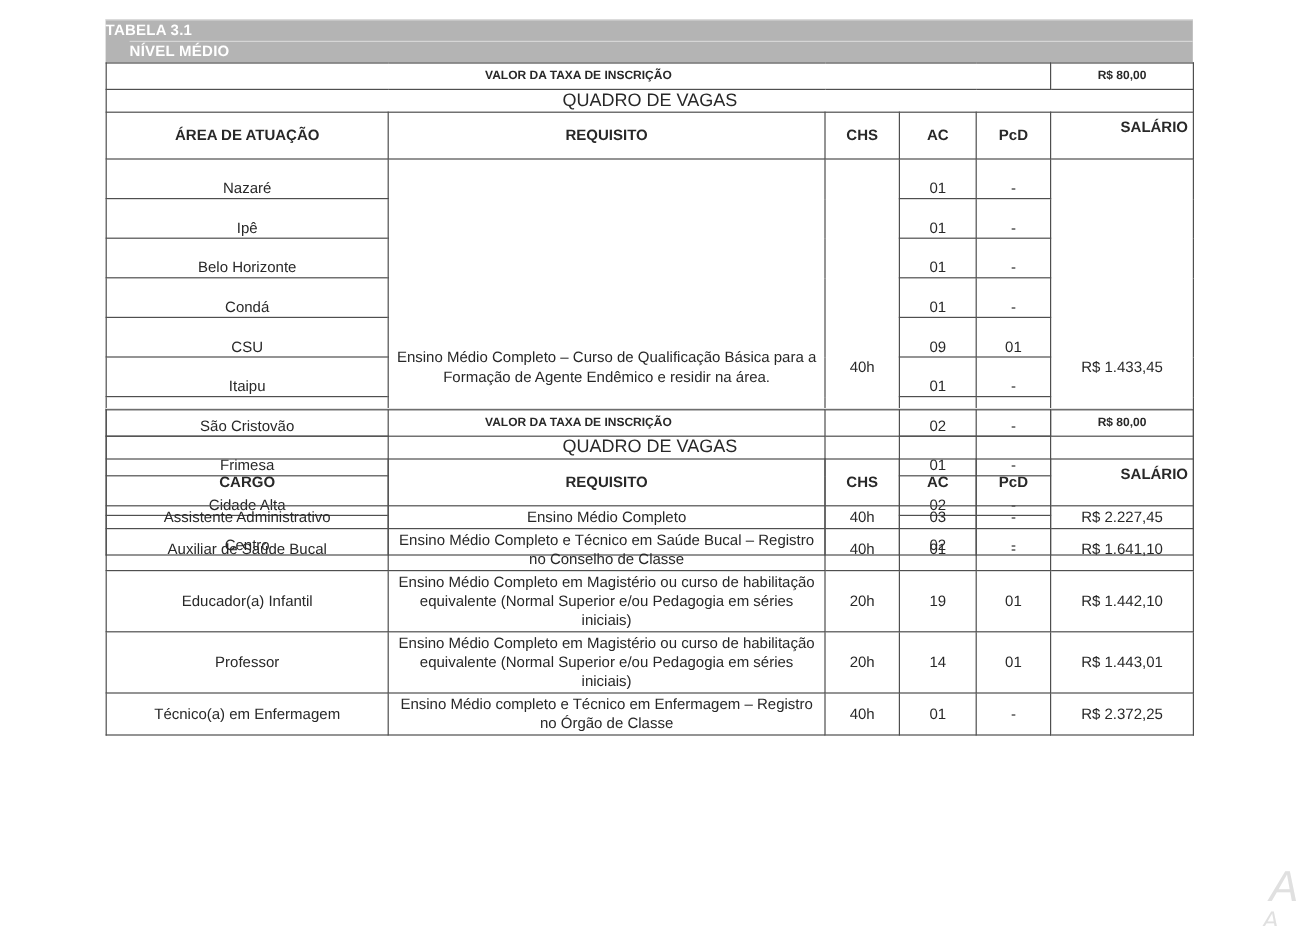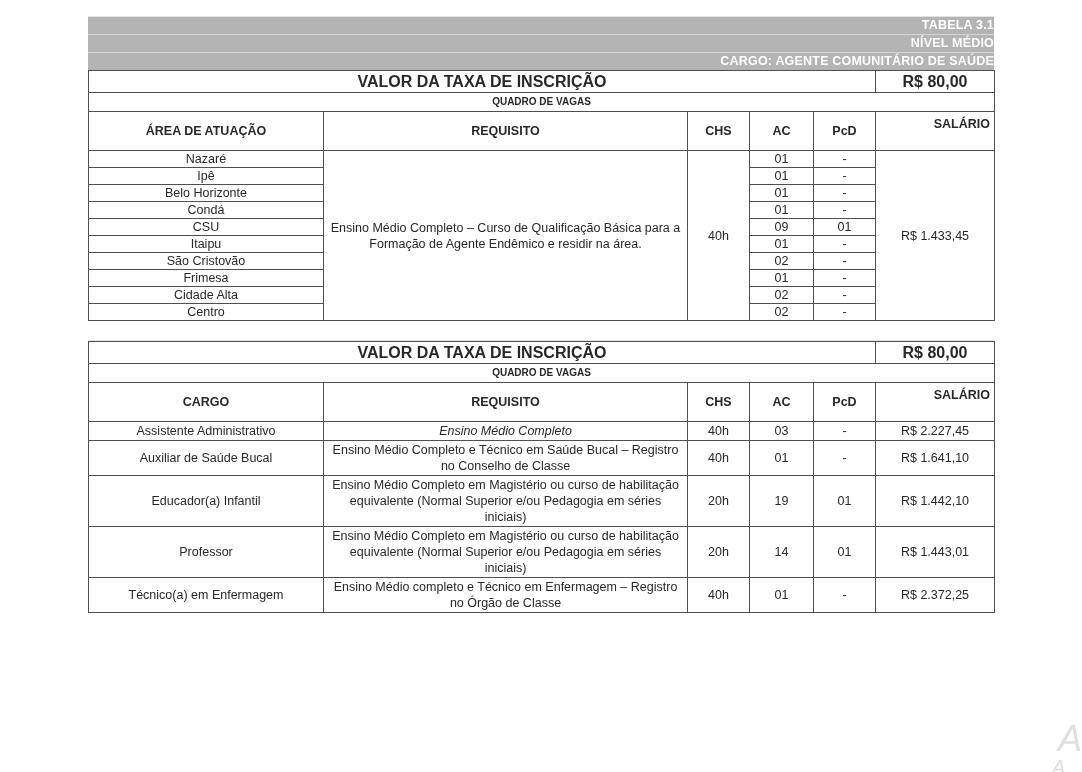--- a/index.html
+++ b/index.html
@@ -24,75 +24,74 @@
   #tabela-32 { top: 340px; }
 
   
   .band {
     background: #b4b4b4;
     border-top: 1px solid #e2e2e2;
   }
   .band-row {
     height: 17px;
     line-height: 17px;
-    text-align: right;
+    text-align: left;
     color: #ffffff;
     font-weight: bold;
     font-size: 12.5px;
     letter-spacing: 0.2px;
   }
-  .band-row + .band-row { border-top: 1px solid #d6d6d6; }
+  .band-row + .band-row { border-top: 1px solid #d6d6d6; margin-left: 20px; }
 
   table.doc {
     border-collapse: collapse;
     table-layout: fixed;
     width: 906px;
     font-size: 12.5px;
   }
   table.doc td {
     border: 1px solid #4f4f4f;
     padding: 1px 4px;
     text-align: center;
     vertical-align: middle;
     overflow: hidden;
     line-height: 16px;
   }
-  tr.fee-row td { height: 19px; font-weight: bold; font-size: 16px; }
-  tr.quadro-row td { height: 16px; font-weight: bold; font-size: 10px; text-align: center; }
+  tr.fee-row td { height: 19px; font-weight: bold; font-size: 10px; }
+  tr.quadro-row td { height: 16px; font-weight: normal; font-size: 15px; text-align: center; }
   tr.cols-row td { height: 33px; font-weight: bold; font-size: 12.5px; }
   tr.cols-row td.salario-head { vertical-align: top; padding-top: 4px; text-align: right; }
 
   td.jus {
     text-align: justify;
     padding: 1px 7px;
   }
-  td.req-center { text-align: center; font-style: italic; }
+  td.req-center { text-align: center; }
   tr.r1 td { height: 16px; }
   tr.r2 td { height: 32px; }
   tr.r3 td { height: 48px; }
-  #tabela-31 tr.area-row td { height: 15.5px; padding-top: 0; padding-bottom: 0; }
+  #tabela-31 tr.area-row td { height: 15.5px; padding-top: 16px; padding-bottom: 0; }
 
   
   .wm {
     position: absolute;
     color: #e0e0e0;
     font-style: italic;
     pointer-events: none;
   }
   .wm-1 { left: 1058px; top: 718px; font-size: 36px; }
   .wm-2 { left: 1052px; top: 756px; font-size: 20px; }
 </style>
 </head>
 <body>
 
 <div class="tbl-wrap" id="tabela-31">
   <div class="band">
     <div class="band-row">TABELA 3.1</div>
     <div class="band-row">NÍVEL MÉDIO</div>
-    <div class="band-row">CARGO: AGENTE COMUNITÁRIO DE SAÚDE</div>
   </div>
   <table class="doc">
     <colgroup>
       <col style="width:235px">
         <col style="width:364px">
         <col style="width:62px">
       <col style="width:64px">
         <col style="width:62px">
         <col style="width:119px">
     </colgroup>

